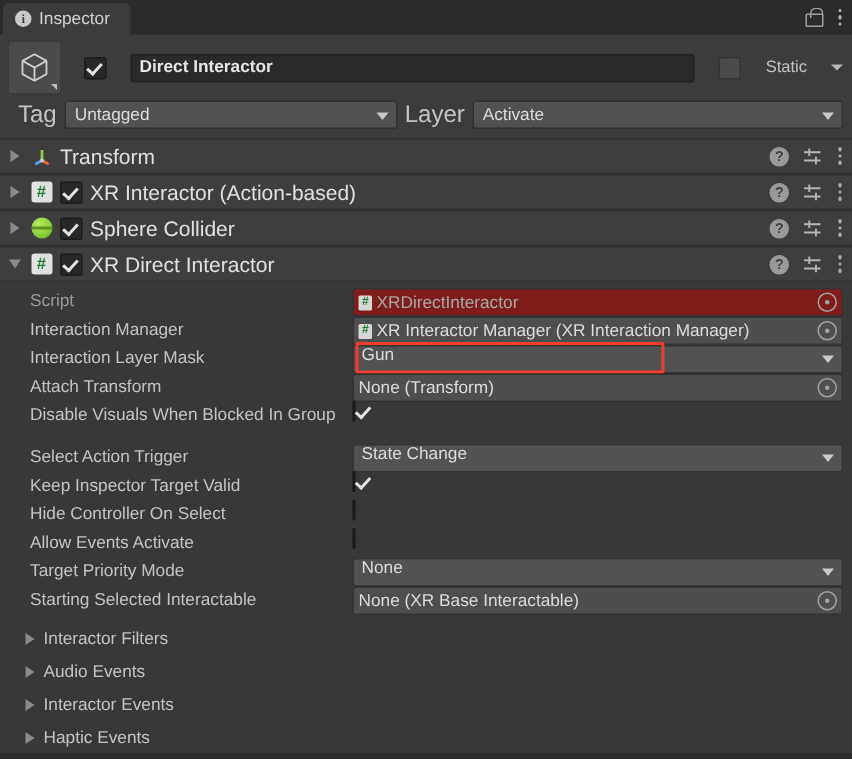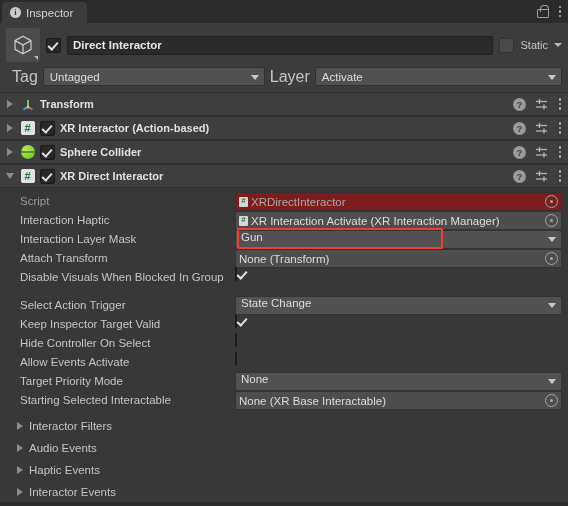--- a/index.html
+++ b/index.html
@@ -42,21 +42,21 @@
   .lock-icon .shackle {
     position: absolute; left: 4px; top: 0; width: 7px; height: 6px;
     border: 1.4px solid #9e9e9e; border-bottom: none;
     border-top-left-radius: 4px; border-top-right-radius: 4px;
   }
   .kebab { width: 4px; display: flex; flex-direction: column; gap: 2px; align-items: center; }
   .kebab i { width: 2.5px; height: 2.5px; border-radius: 50%; background: #b0b0b0; display: block; }
 
   
   .go-header { background: #3c3c3c; padding: 5px 6px 6px 6px; }
-  .go-row1 { display: flex; align-items: center; gap: 6px; }
+  .go-row1 { display: flex; align-items: center; gap: 16px; }
   .go-icon {
     width: 34px; height: 34px; background: #4b4b4b; border-radius: 2px; position: relative;
     display: flex; align-items: center; justify-content: center; flex: 0 0 auto;
   }
   .cube-svg { display: block; }
   .go-icon .mini-tri {
     position: absolute; right: 2px; bottom: 2px;
     width: 0; height: 0; border-left: 4px solid transparent; border-right: 0 solid transparent;
     border-top: 4px solid #bcbcbc;
   }
@@ -117,21 +117,21 @@
     font-family: "Liberation Sans", sans-serif; line-height: 1;
   }
   .sphere-icon {
     width: 14px; height: 14px; border-radius: 50%;
     background: radial-gradient(circle at 35% 32%, #b7ea5c 0%, #8ed13a 55%, #63a524 100%);
     position: relative; overflow: hidden;
   }
   .sphere-icon::after {
     content: ""; position: absolute; left: 0; top: 6px; width: 14px; height: 1.5px; background: #4d8a1b; opacity: .85;
   }
-  .comp-title { font-size: 11px; font-weight: bold; color: #e0e0e0; flex: 1 1 auto; white-space: nowrap; }
+  .comp-title { font-size: 14px; font-weight: normal; color: #e0e0e0; flex: 1 1 auto; white-space: nowrap; }
   .comp-tools { display: flex; align-items: center; gap: 9px; }
   .help-icon {
     width: 13px; height: 13px; border-radius: 50%; background: #9a9a9a; color: #3e3e3e;
     font-size: 9.5px; font-weight: bold; display: flex; align-items: center; justify-content: center;
   }
   .settings-icon { width: 14px; height: 13px; }
 
   
   .comp-body { background: #383838; padding: 3px 6px 6px 6px; }
   .prow { height: 19px; display: flex; align-items: center; }
@@ -369,25 +369,25 @@
           <span class="obj-mini"></span>
           <span>XRDirectInteractor</span>
         </span>
         <span class="obj-pick">
             <i></i>
           </span>
       </span>
     </div>
 
     <div class="prow">
-      <span class="plabel">Interaction Haptic</span>
+      <span class="plabel">Interaction Manager</span>
       <span class="pfield">
         <span class="objfield">
           <span class="obj-mini"></span>
-          <span>XR Interaction Activate (XR Interaction Manager)</span>
+          <span>XR Interactor Manager (XR Interaction Manager)</span>
         </span>
         <span class="obj-pick">
             <i></i>
           </span>
       </span>
     </div>
 
     <div class="prow">
       <span class="plabel">Interaction Layer Mask</span>
       <span class="pfield">
@@ -484,24 +484,24 @@
     <div class="sect-foldout">
       <span class="foldout">
           <i class="t-right"></i>
         </span>
       <span>Audio Events</span>
     </div>
     <div class="sect-foldout">
       <span class="foldout">
           <i class="t-right"></i>
         </span>
-      <span>Haptic Events</span>
+      <span>Interactor Events</span>
     </div>
     <div class="sect-foldout">
       <span class="foldout">
           <i class="t-right"></i>
         </span>
-      <span>Interactor Events</span>
+      <span>Haptic Events</span>
     </div>
   </div>
 
   <div class="bottom-strip"></div>
 </div>
 
 </body></html>

